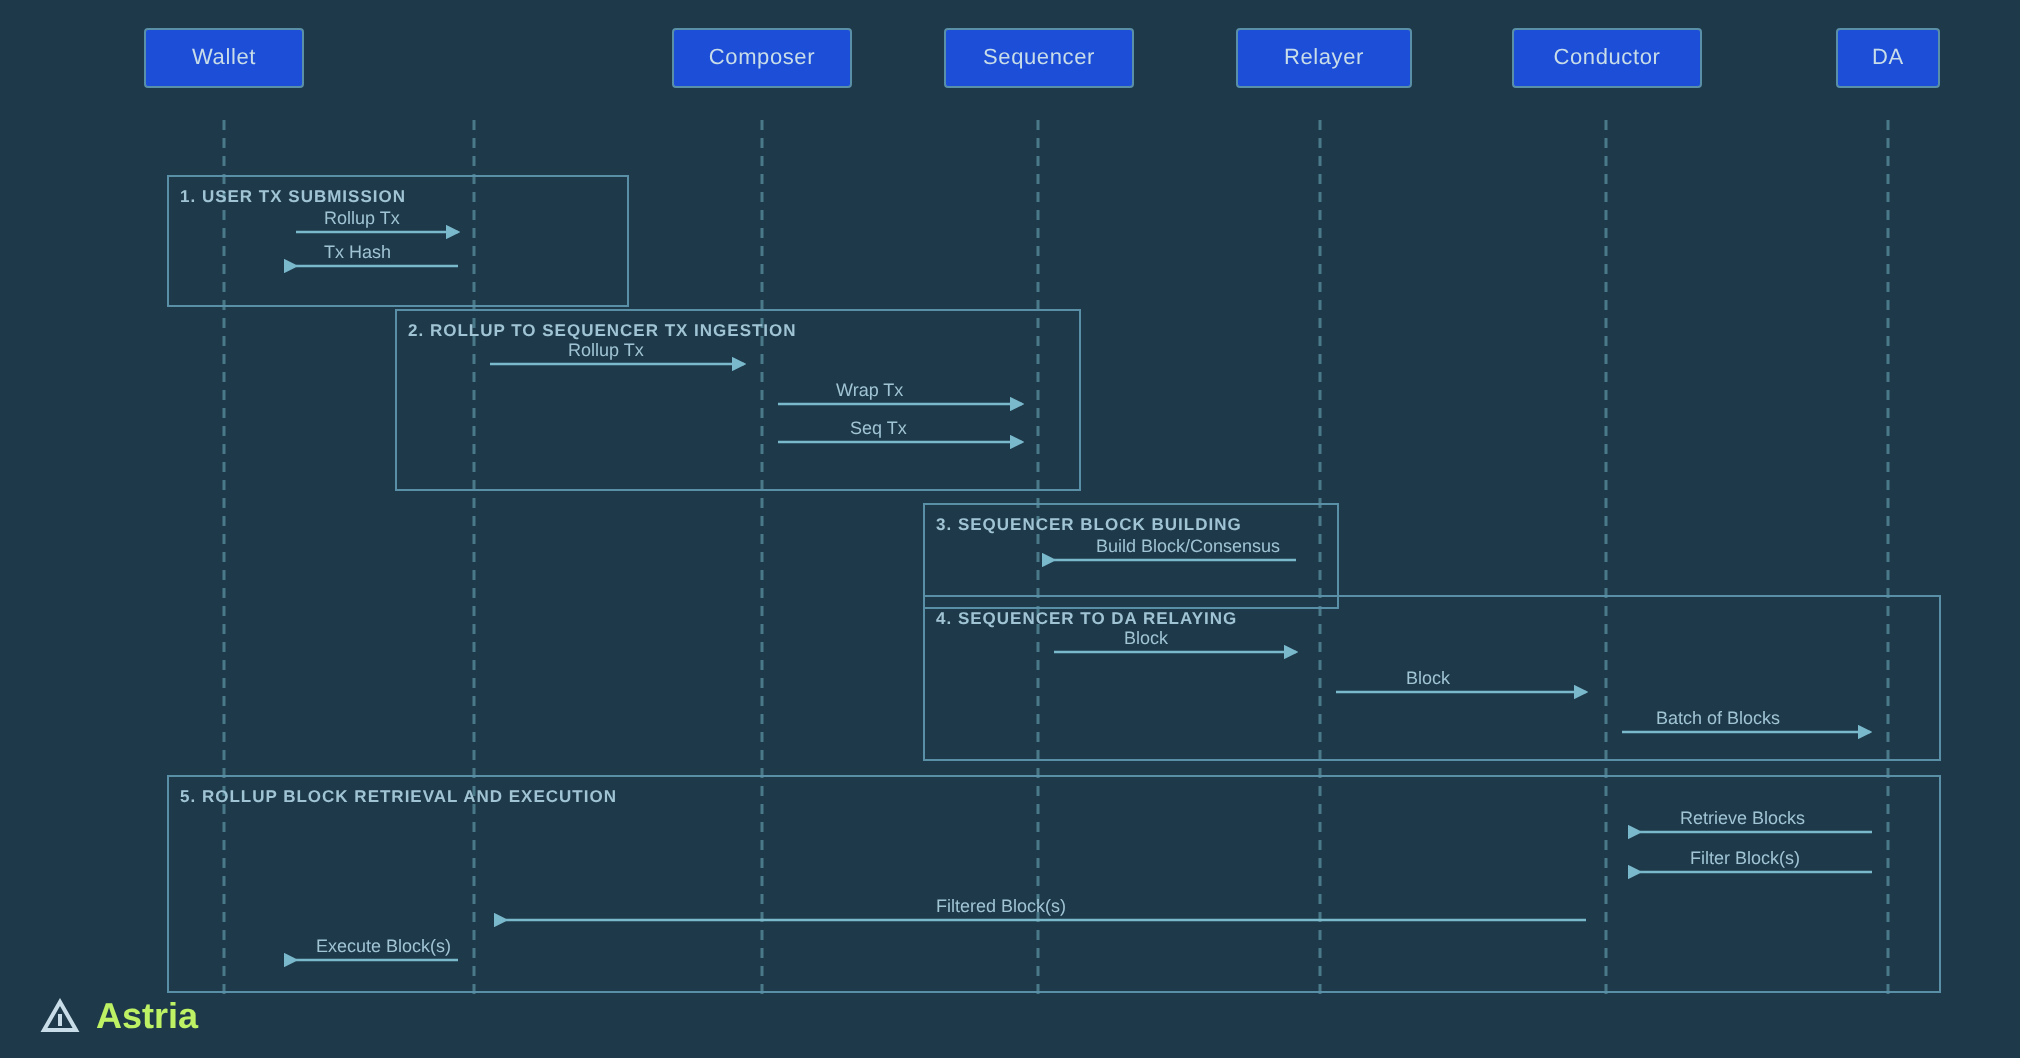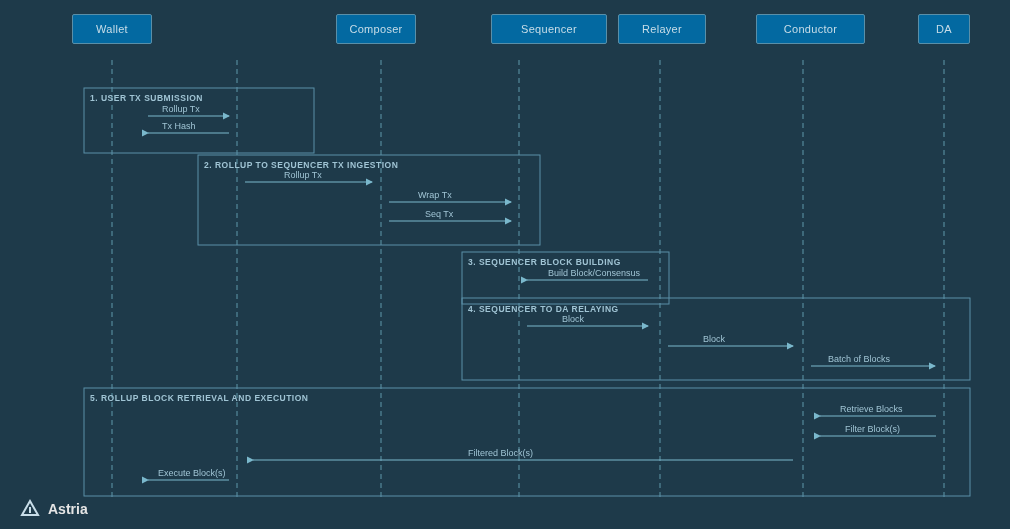--- a/index.html
+++ b/index.html
@@ -16,21 +16,21 @@
       width: 1010px;
       height: 529px;
       position: relative;
     }
 
     
     .header-box {
       position: absolute;
       top: 14px;
       border: 1.5px solid #5a8fa8;
-      background: #0369a1;
+      background: #1d4ed8;
       color: #c8dde8;
       font-size: 11px;
       font-weight: 500;
       text-align: center;
       padding: 8px 10px;
       border-radius: 2px;
       letter-spacing: 0.3px;
     }
 
     svg.arrows-layer {
@@ -46,22 +46,22 @@
     .footer {
       position: absolute;
       bottom: 10px;
       left: 20px;
       display: flex;
       align-items: center;
       gap: 8px;
     }
 
     .footer-logo {
-      color: #e5e5e5;
-      font-size: 14px;
+      color: #bef264;
+      font-size: 18px;
       font-weight: 600;
     }
 
     .logo-icon {
       width: 20px;
       height: 20px;
     }
   </style>
 </head>
 <body>
@@ -144,30 +144,30 @@
     <line x1="793" y1="460" x2="253" y2="460" stroke="#7ab8cc" stroke-width="1.2" marker-end="url(#arrowL)"></line>
     <text x="468" y="456" fill="#a0c4d4" font-size="9">Filtered Block(s)</text>
 
     <line x1="229" y1="480" x2="148" y2="480" stroke="#7ab8cc" stroke-width="1.2" marker-end="url(#arrowL)"></line>
     <text x="158" y="476" fill="#a0c4d4" font-size="9">Execute Block(s)</text>
   </svg>
 
   <div class="header-box" style="left:72px; width:80px;">
     <span>Wallet</span>
   </div>
-  <div class="header-box" style="left:336px; width:80px;">
+  <div class="header-box" style="left:336px; width:90px;">
     <span>Composer</span>
   </div>
-  <div class="header-box" style="left:491px; width:116px;">
+  <div class="header-box" style="left:472px; width:95px;">
     <span>Sequencer</span>
   </div>
   <div class="header-box" style="left:618px; width:88px;">
     <span>Relayer</span>
   </div>
-  <div class="header-box" style="left:756px; width:109px;">
+  <div class="header-box" style="left:756px; width:95px;">
     <span>Conductor</span>
   </div>
   <div class="header-box" style="left:918px; width:52px;">
     <span>DA</span>
   </div>
 
   <div class="footer">
     <svg class="logo-icon" viewBox="0 0 20 20">
       <polygon points="10,2 18,16 2,16" fill="none" stroke="#c8dde8" stroke-width="2"></polygon>
       <line x1="10" y1="8" x2="10" y2="14" stroke="#c8dde8" stroke-width="2"></line>

